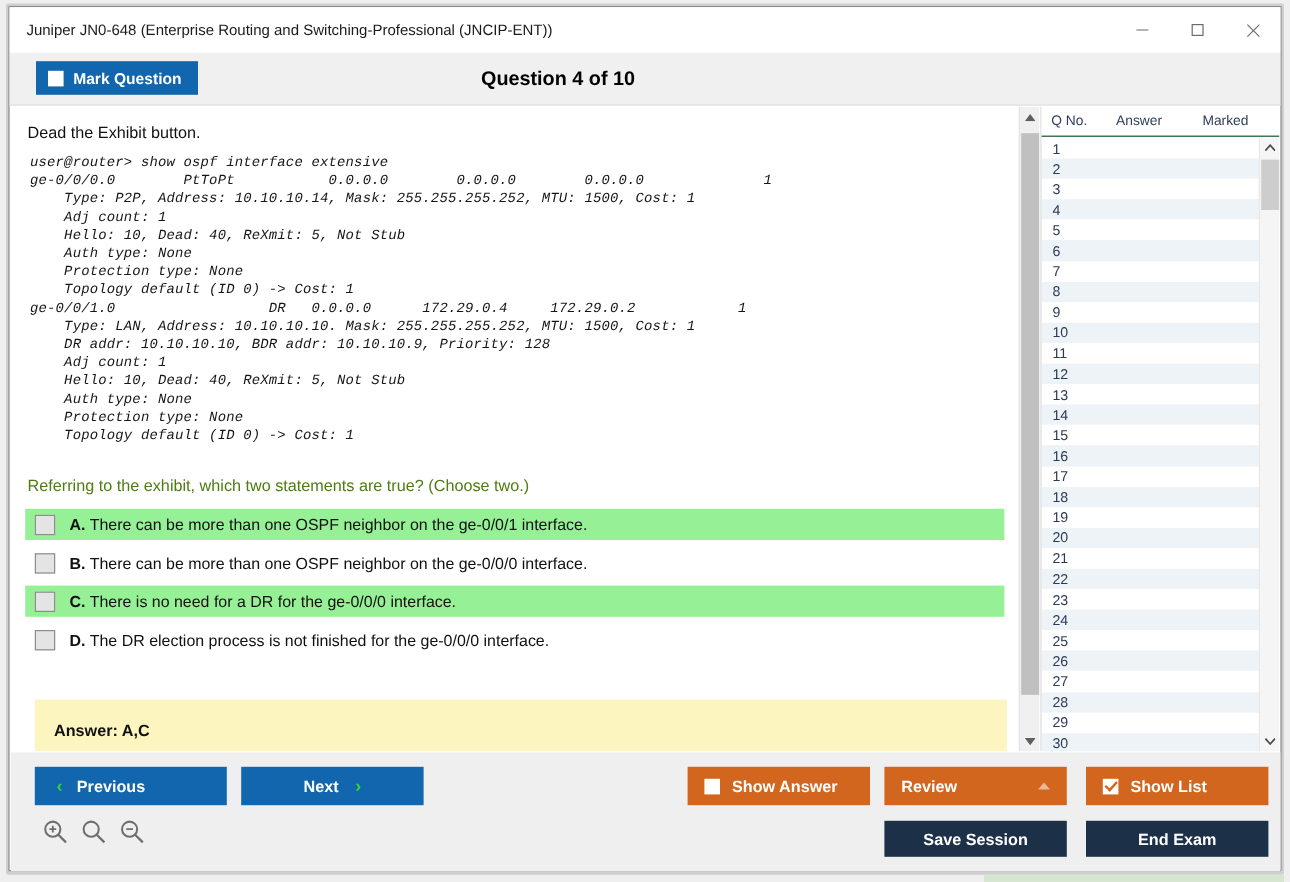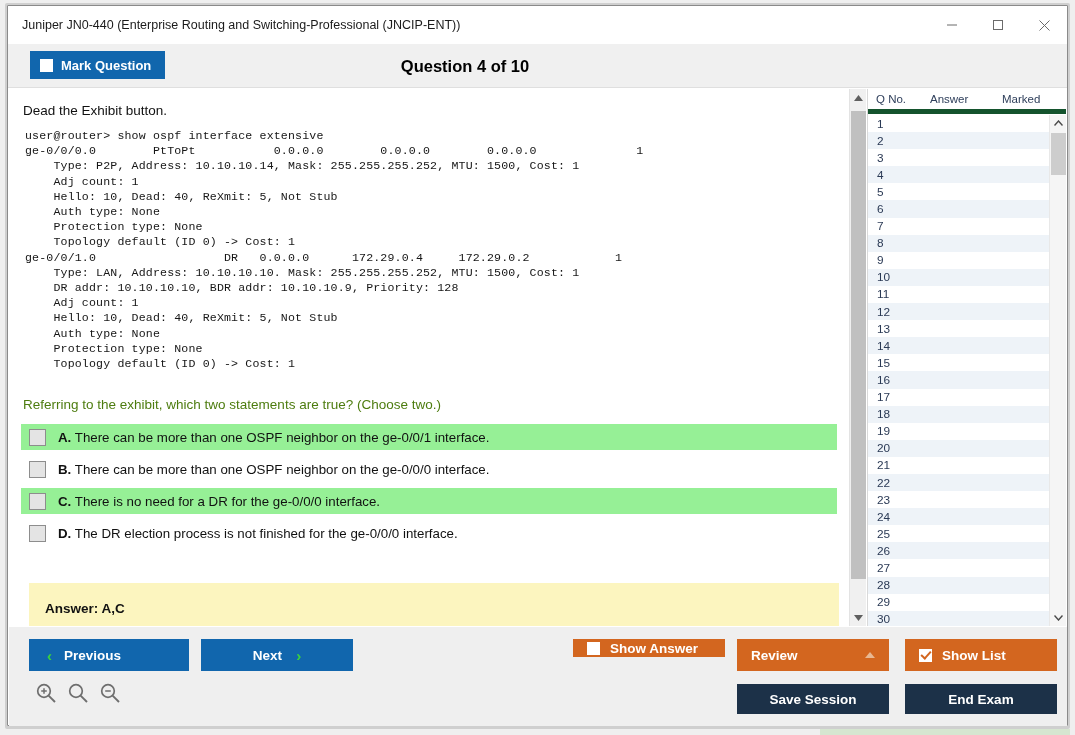--- a/index.html
+++ b/index.html
@@ -130,20 +130,21 @@
     margin: 0 0 10px 2px;
   }
   .exhibit {
     font-family: "Liberation Mono", monospace;
     font-size: 11.6px;
     line-height: 15.2px;
     color: #161616;
     white-space: pre;
     margin: 0 0 0 4px;
     letter-spacing: 0.15px;
+    font-style: italic;
   }
   .question-text {
     font-size: 13.5px;
     color: #4d7c0f;
     margin: 26px 0 12px 2px;
   }
 
   .options { margin: 0; }
   .opt-row {
     display: flex;
@@ -218,21 +219,21 @@
     width: 199px; height: 537px;
     background: #ffffff;
     border-left: 1px solid #d9d9d9;
   }
   .list-head {
     display: flex;
     height: 25px;
     align-items: center;
     font-size: 11.5px;
     color: #30405c;
-    border-bottom: 5px solid #14532d;
+    border-bottom: 1px solid #14532d;
     background: #ffffff;
   }
   .lh-qno   { width: 62px; padding-left: 8px; }
   .lh-ans   { width: 72px; }
   .lh-mark  { width: 60px; }
   .list-body {
     position: absolute;
     top: 26px; left: 0;
     width: 182px; height: 511px;
     overflow: hidden;
@@ -295,21 +296,21 @@
   .btn-blue   { background: #1166ad; }
   .btn-orange { background: #d3661f; }
   .btn-navy   { background: #1c3148; }
 
   .btn-prev { left: 20px;  top: 12px; width: 160px; height: 32px;
               justify-content: flex-start; padding-left: 18px; gap: 12px; }
   .btn-next { left: 192px; top: 12px; width: 152px; height: 32px;
               justify-content: center; gap: 14px; }
   .chev { color: #3bd43b; font-size: 15px; font-weight: bold; line-height: 1; }
 
-  .btn-showanswer { left: 564px; top: 12px; width: 152px; height: 18px;
+  .btn-showanswer { left: 564px; top: 12px; width: 152px; height: 32px;
                     justify-content: flex-start; padding-left: 14px; gap: 10px; }
   .btn-review     { left: 728px; top: 12px; width: 152px; height: 32px;
                     justify-content: flex-start; padding-left: 14px; }
   .review-caret {
     position: absolute; right: 14px; top: 13px;
     width: 0; height: 0;
     border-left: 5px solid transparent;
     border-right: 5px solid transparent;
     border-bottom: 6px solid #e8b892;
   }
@@ -335,21 +336,21 @@
   }
 </style>
 </head>
 <body>
 
 <div id="app">
   <div class="win-shadow"></div>
   <div class="win-frame">
 
     <div class="titlebar">
-      <div class="title-text">Juniper JN0-440 (Enterprise Routing and Switching-Professional (JNCIP-ENT))</div>
+      <div class="title-text">Juniper JN0-648 (Enterprise Routing and Switching-Professional (JNCIP-ENT))</div>
       <div class="win-controls">
         <div class="win-btn">
           <svg width="12" height="12" viewBox="0 0 12 12">
             <line x1="1" y1="6" x2="11" y2="6" stroke="#6b6b6b" stroke-width="1"></line>
           </svg>
         </div>
         <div class="win-btn">
           <svg width="12" height="12" viewBox="0 0 12 12">
             <rect x="1.5" y="1.5" width="9" height="9" fill="none" stroke="#6b6b6b" stroke-width="1"></rect>
           </svg>

